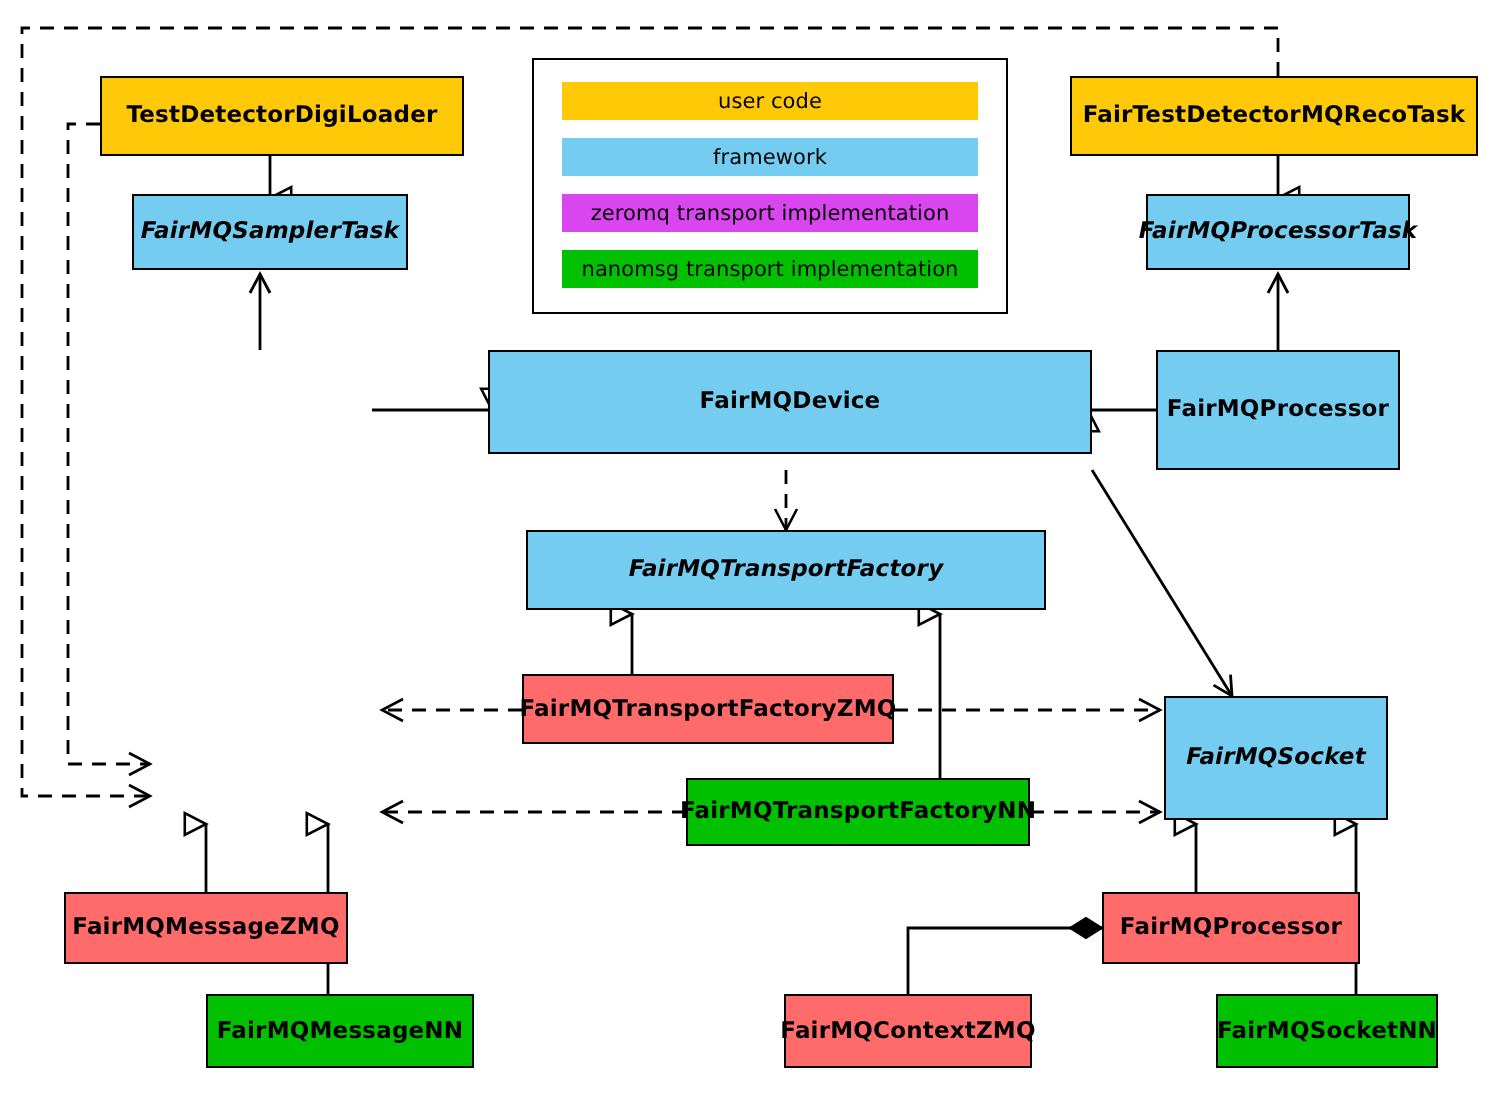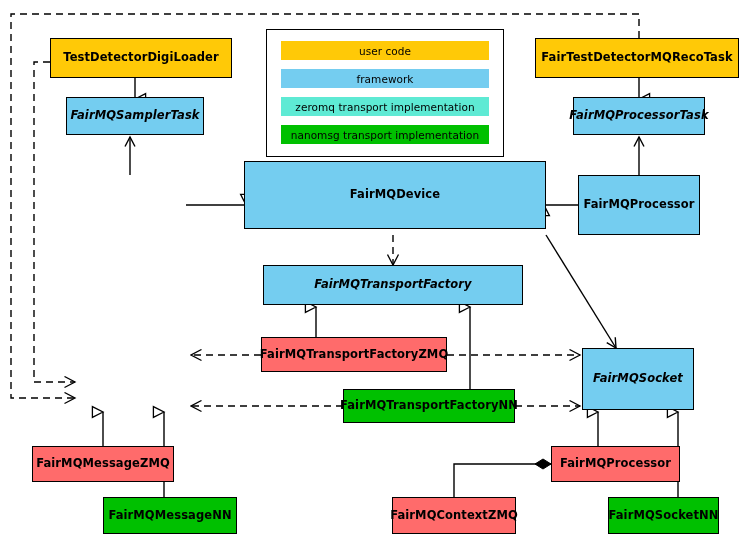--- a/index.html
+++ b/index.html
@@ -132,38 +132,38 @@
     </g>
   </svg>
 
   <div class="legend-box" style="left:266px; top:29px; width:238px; height:128px;">
     <div class="legend-row" style="background:#FFC907;">
       <span>user code</span>
     </div>
     <div class="legend-row" style="background:#74CDF0;">
       <span>framework</span>
     </div>
-    <div class="legend-row" style="background:#5eead4;">
+    <div class="legend-row" style="background:#d946ef;">
       <span>zeromq transport implementation</span>
     </div>
     <div class="legend-row" style="background:#00C000;">
       <span>nanomsg transport implementation</span>
     </div>
   </div>
 
   <div class="node" style="left:50px; top:38px; width:182px; height:40px; background:#FFC907;">
     <span>TestDetectorDigiLoader</span>
   </div>
 
   <div class="node abstract" style="left:66px; top:97px; width:138px; height:38px; background:#74CDF0;">
     <span>FairMQSamplerTask</span>
   </div>
 
 
-  <div class="node" style="left:244px; top:161px; width:302px; height:68px; background:#74CDF0;">
+  <div class="node" style="left:244px; top:175px; width:302px; height:52px; background:#74CDF0;">
     <span>FairMQDevice</span>
   </div>
 
   <div class="node" style="left:578px; top:175px; width:122px; height:60px; background:#74CDF0;">
     <span>FairMQProcessor</span>
   </div>
 
   <div class="node abstract" style="left:573px; top:97px; width:132px; height:38px; background:#74CDF0;">
     <span>FairMQProcessorTask</span>
   </div>

